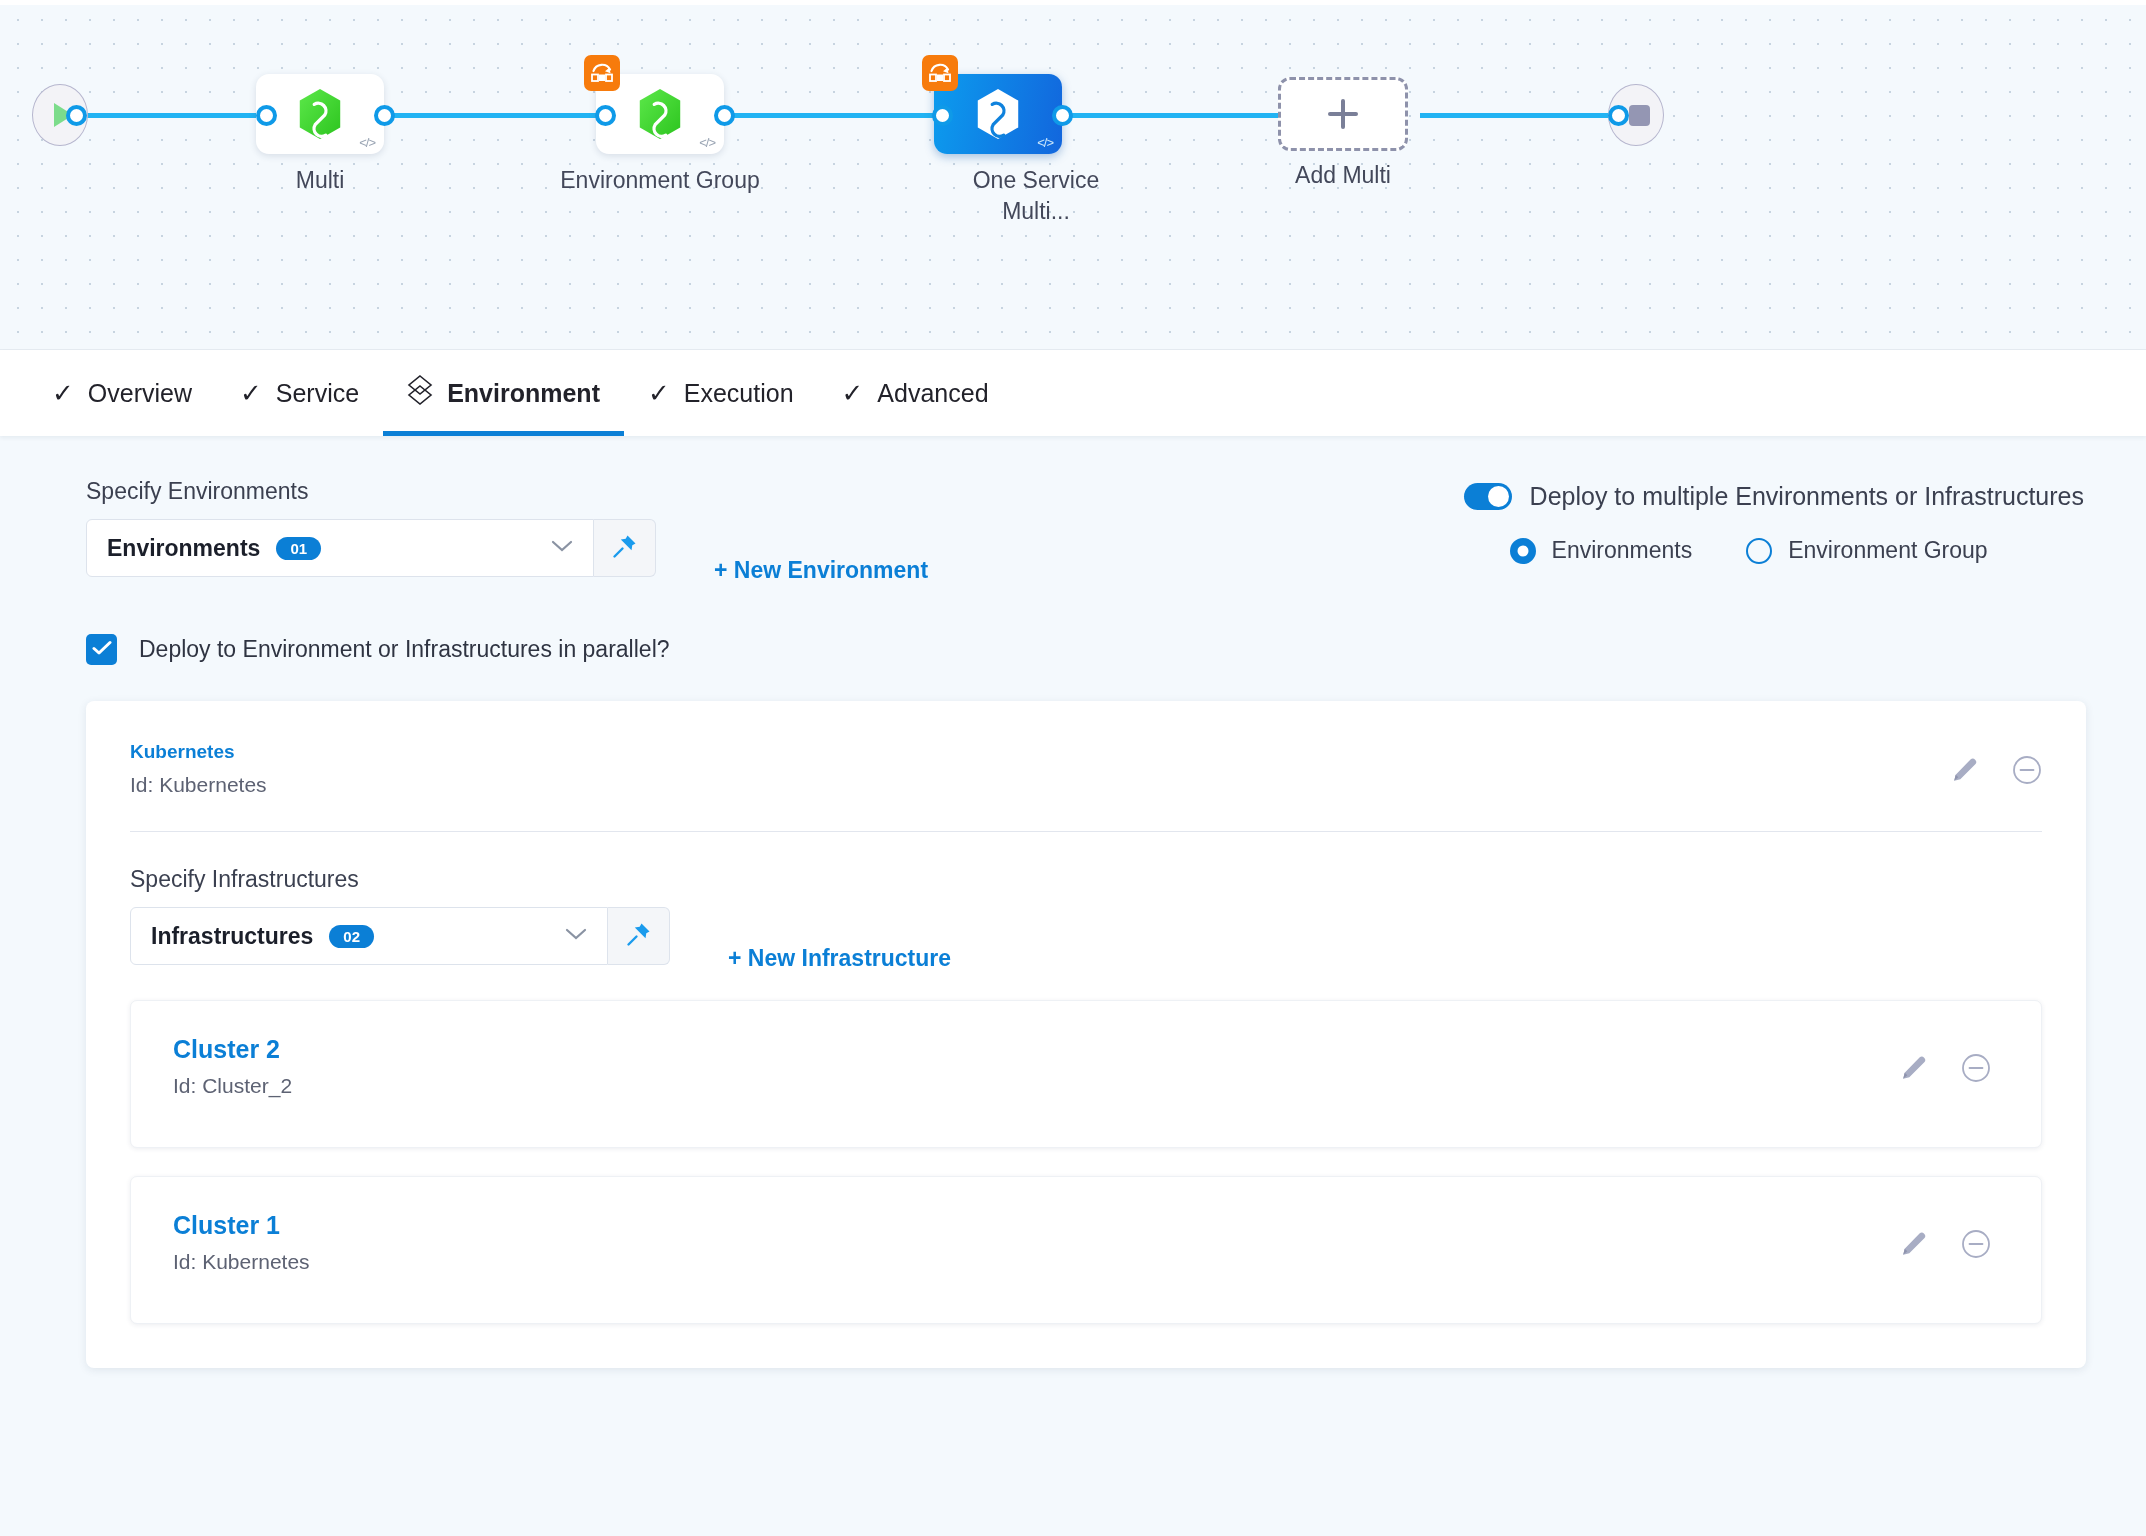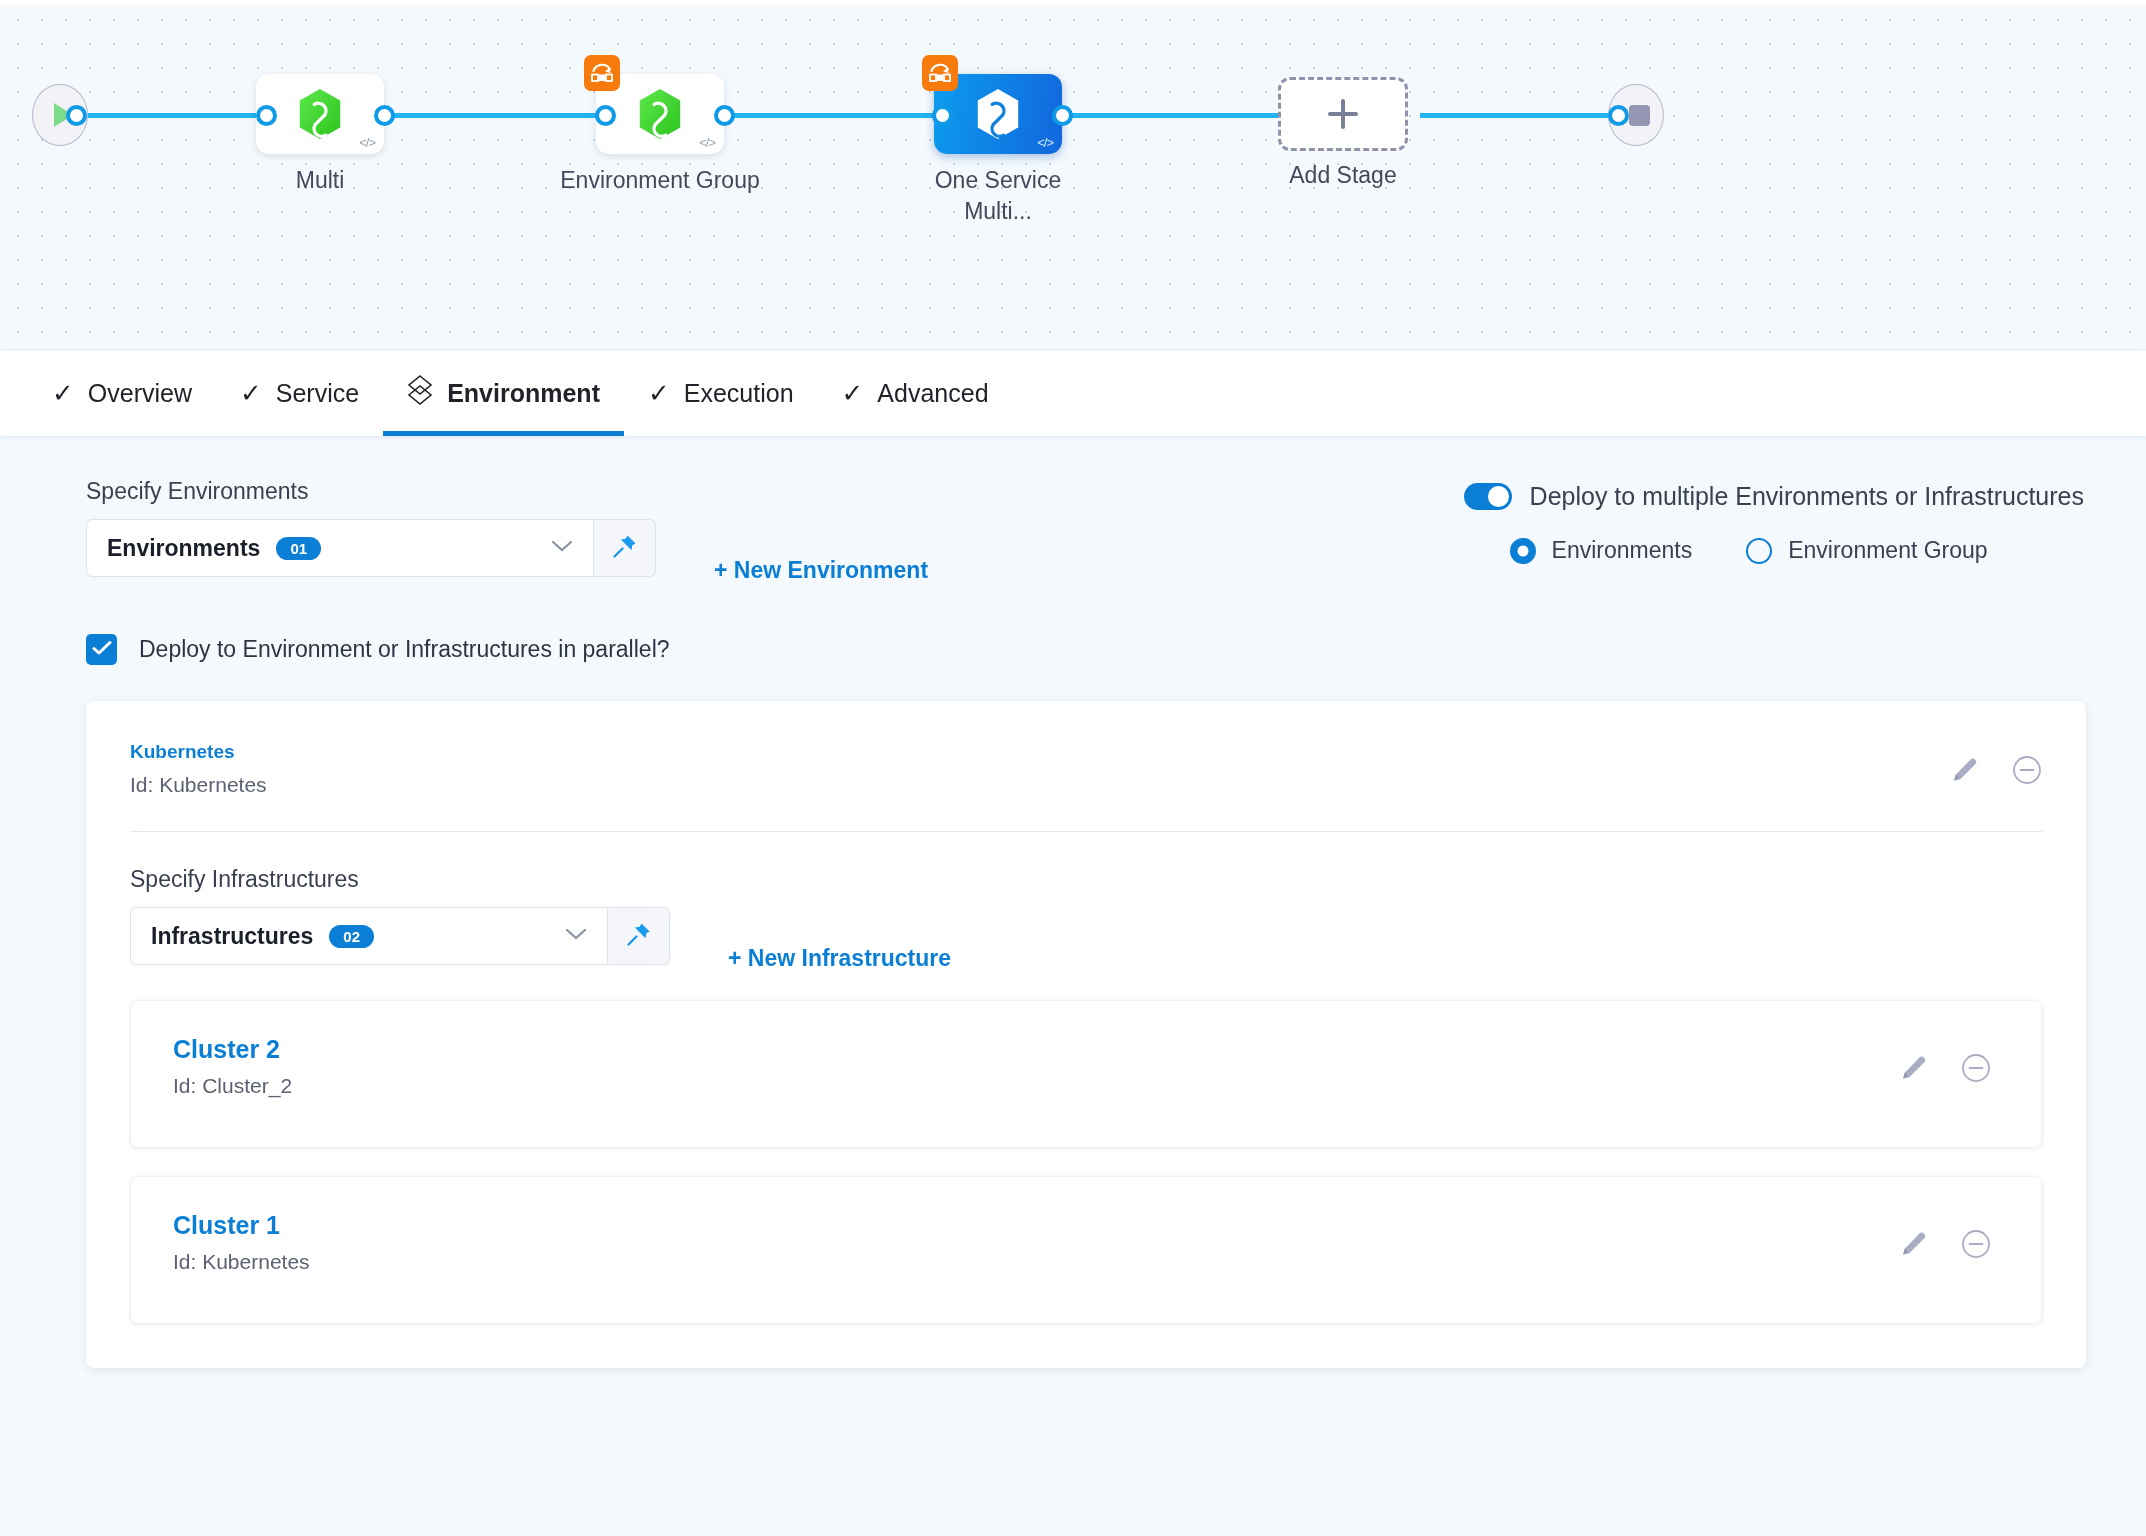--- a/index.html
+++ b/index.html
@@ -358,27 +358,27 @@
     </div>
     <div class="node-core">
       <svg class="hexlogo" viewBox="0 0 48 54">
         <path d="M24 1 L45 13 L45 41 L24 53 L3 41 L3 13 Z" fill="#ffffff"></path>
         <path d="M18 17 a8 8 0 0 1 11 11 l-10 10 a8 8 0 0 0 11 11" fill="none" stroke="#0f82dd" stroke-width="3.4" stroke-linecap="round"></path>
       </svg>
     </div>
     <div class="code-glyph">&lt;/&gt;</div>
   </div>
   <div class="port" style="left:1052px;"></div>
-  <div class="node-label" style="left:898px;">One Service Multi...</div>
+  <div class="node-label" style="left:936px;">One Service Multi...</div>
 
   <div class="addstage" style="left:1278px;">
     <div class="plus-h"></div>
     <div class="plus-v"></div>
   </div>
-  <div class="node-label" style="left:1262px;top:160px;width:162px;">Add Stage</div>
+  <div class="node-label" style="left:1262px;top:160px;width:162px;">Add Multi</div>
 
   <div class="terminal" style="left:1608px;">
     <div class="stop-sq"></div>
   </div>
   <div class="port" style="left:1608px;"></div>
 </div>
 
 <div class="tabbar">
   <div class="tab">
     <span class="tick">✓</span>

